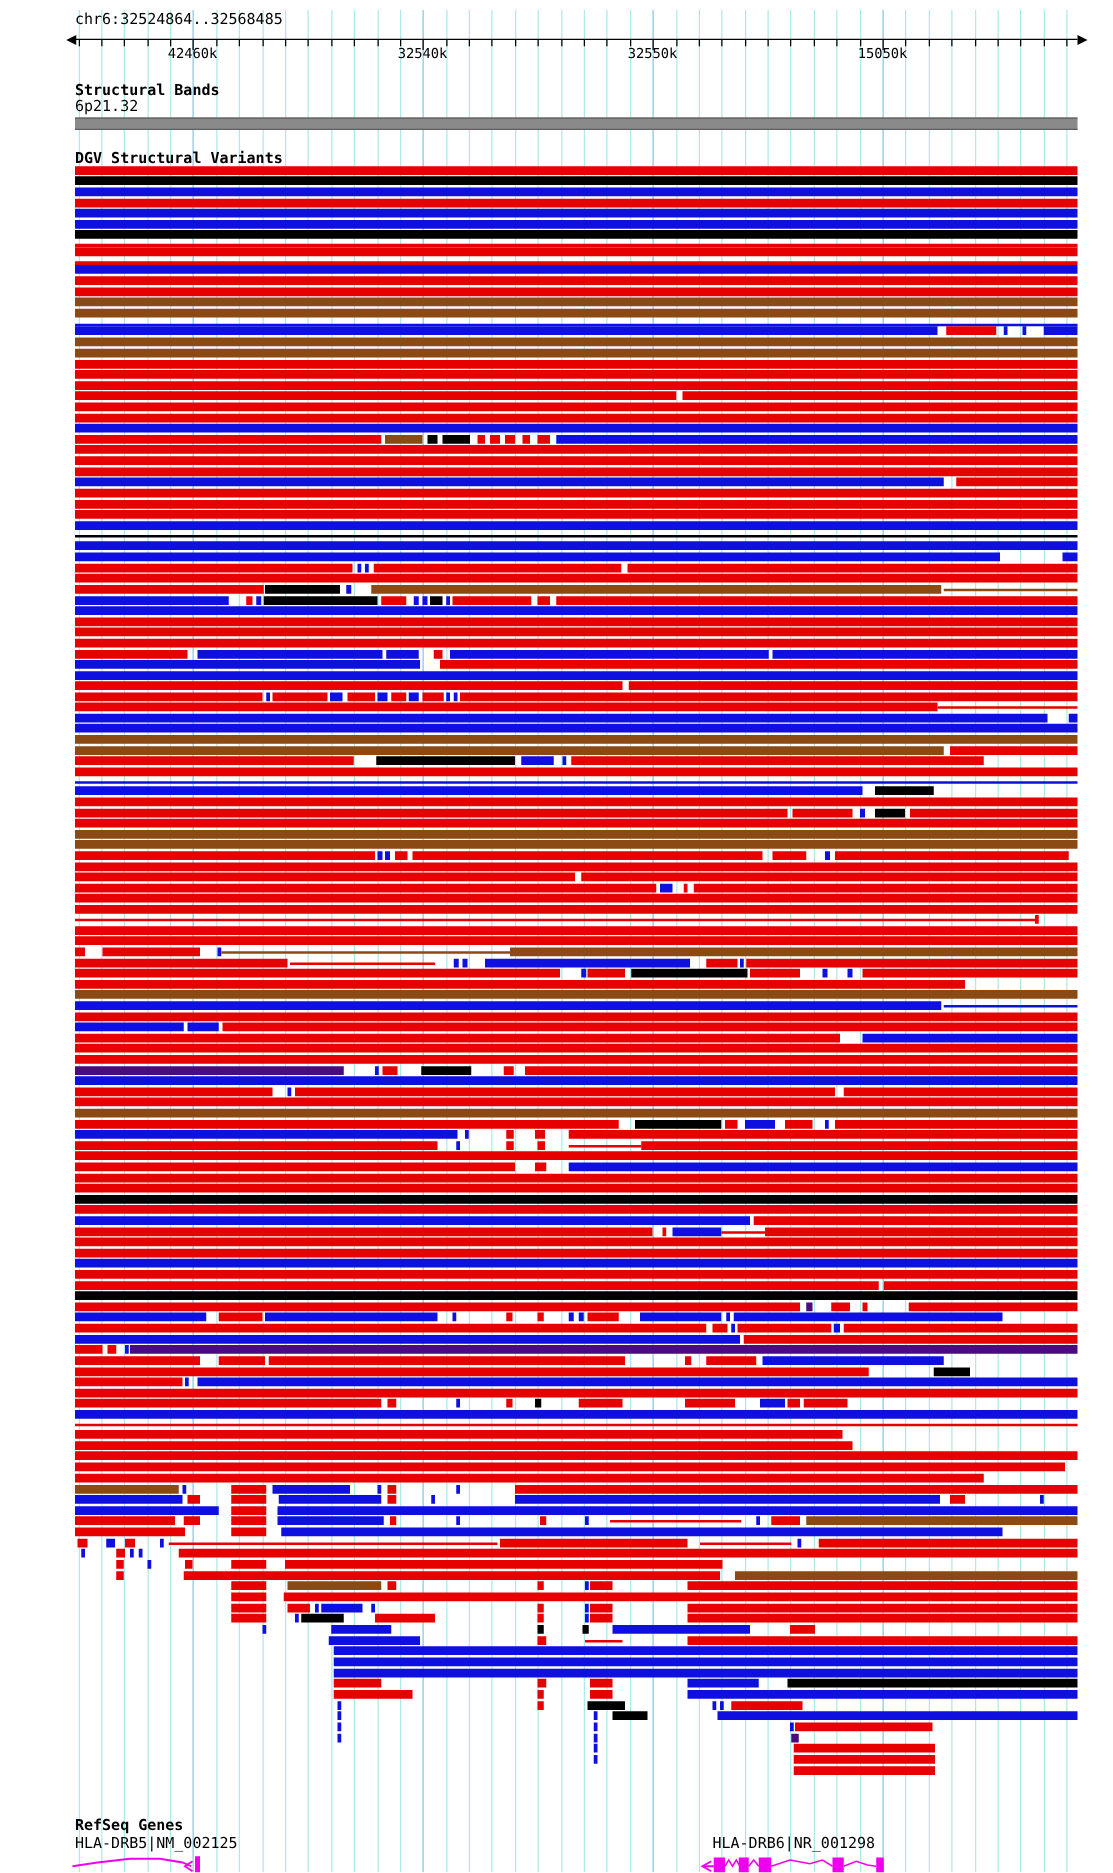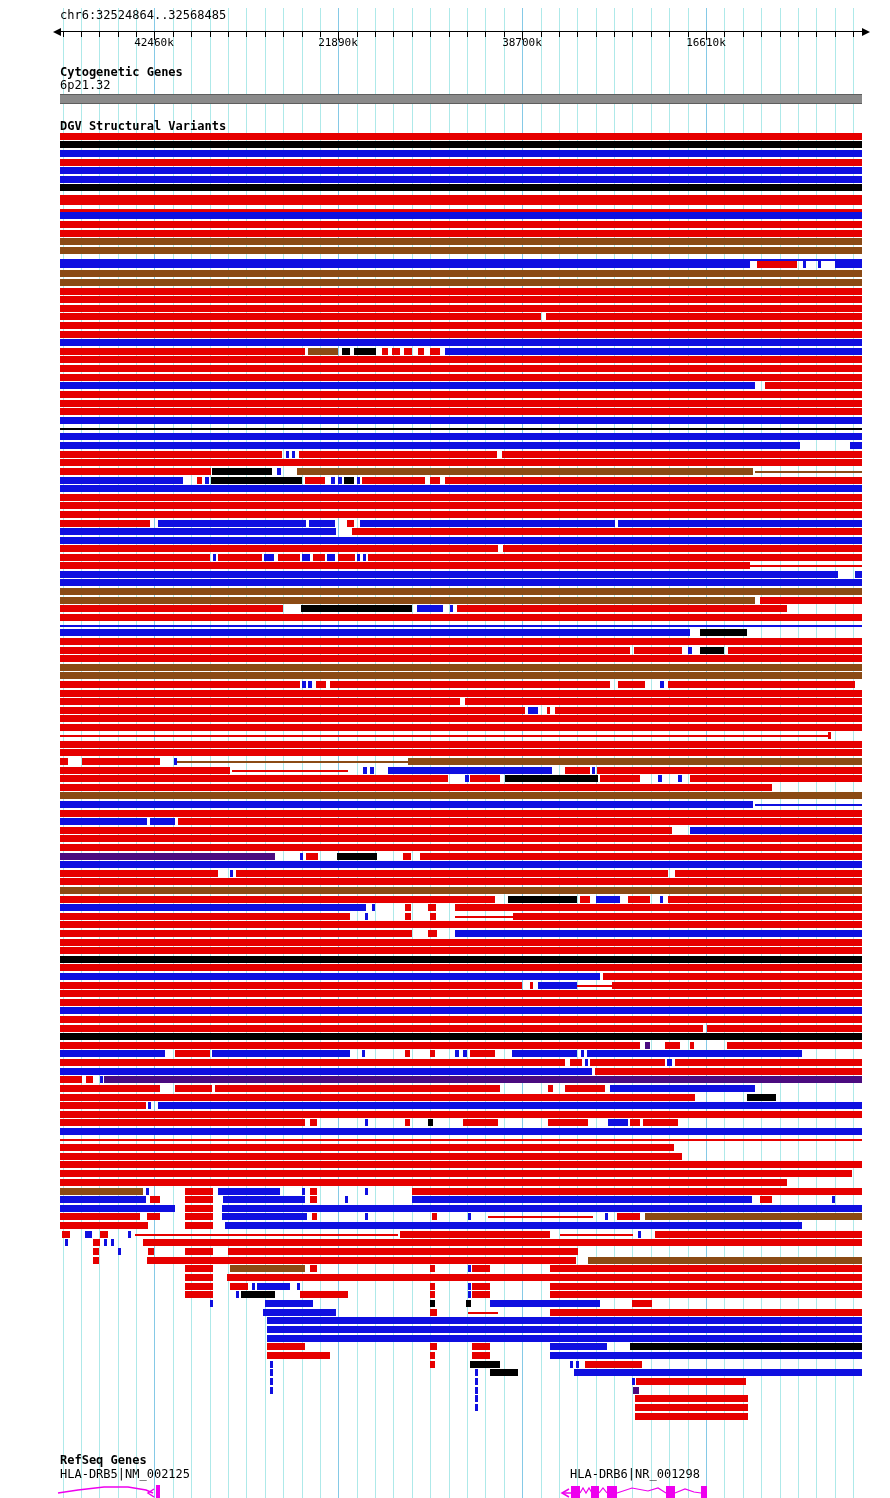--- a/index.html
+++ b/index.html
@@ -115,26 +115,26 @@
       <div class="ruler-tick" style="left: 761px; top: 32px; height: 5px;"></div>
       <div class="ruler-tick" style="left: 780px; top: 32px; height: 5px;"></div>
       <div class="ruler-tick" style="left: 798px; top: 32px; height: 5px;"></div>
       <div class="ruler-tick" style="left: 816px; top: 32px; height: 5px;"></div>
       <div class="ruler-tick" style="left: 835px; top: 32px; height: 5px;"></div>
       <div class="ruler-tick" style="left: 853px; top: 32px; height: 5px;"></div>
       <div class="ruler-line" style="left: 60px; top: 31px; width: 802px;"></div>
       <div class="arrow-left" style="left: 53px; top: 28px;"></div>
       <div class="arrow-right" style="left: 862px; top: 28px;"></div>
       <div class="tick-label" style="left: 122px; top: 37px;">42460k</div>
-      <div class="tick-label" style="left: 306px; top: 37px;">21890k</div>
-      <div class="tick-label" style="left: 490px; top: 37px;">38700k</div>
-      <div class="tick-label" style="left: 674px; top: 37px;">16610k</div>
+      <div class="tick-label" style="left: 306px; top: 37px;">32540k</div>
+      <div class="tick-label" style="left: 490px; top: 37px;">32550k</div>
+      <div class="tick-label" style="left: 674px; top: 37px;">15050k</div>
     </div>
 
-  <div class="txt bold" style="left:60px;top:66px;">Cytogenetic Genes</div>
+  <div class="txt bold" style="left:60px;top:66px;">Structural Bands</div>
   <div class="txt" style="left:60px;top:79px;">6p21.32</div>
   <div class="cyto-bar" id="cyto-bar" style="background: rgb(138, 138, 138); border-top: 1px solid rgb(94, 94, 94); border-bottom: 1px solid rgb(94, 94, 94);"></div>
 
   <div class="txt bold" style="left:60px;top:120px;">DGV Structural Variants</div>
 
   <div id="variants">
       <div class="seg" style="left: 60px; top: 133px; width: 802px; height: 7px; background: rgb(230, 0, 0);"></div>
       <div class="seg" style="left: 60px; top: 141px; width: 802px; height: 7px; background: rgb(0, 0, 0);"></div>
       <div class="seg" style="left: 60px; top: 150px; width: 802px; height: 7px; background: rgb(15, 15, 224);"></div>
       <div class="seg" style="left: 60px; top: 159px; width: 802px; height: 7px; background: rgb(230, 0, 0);"></div>

